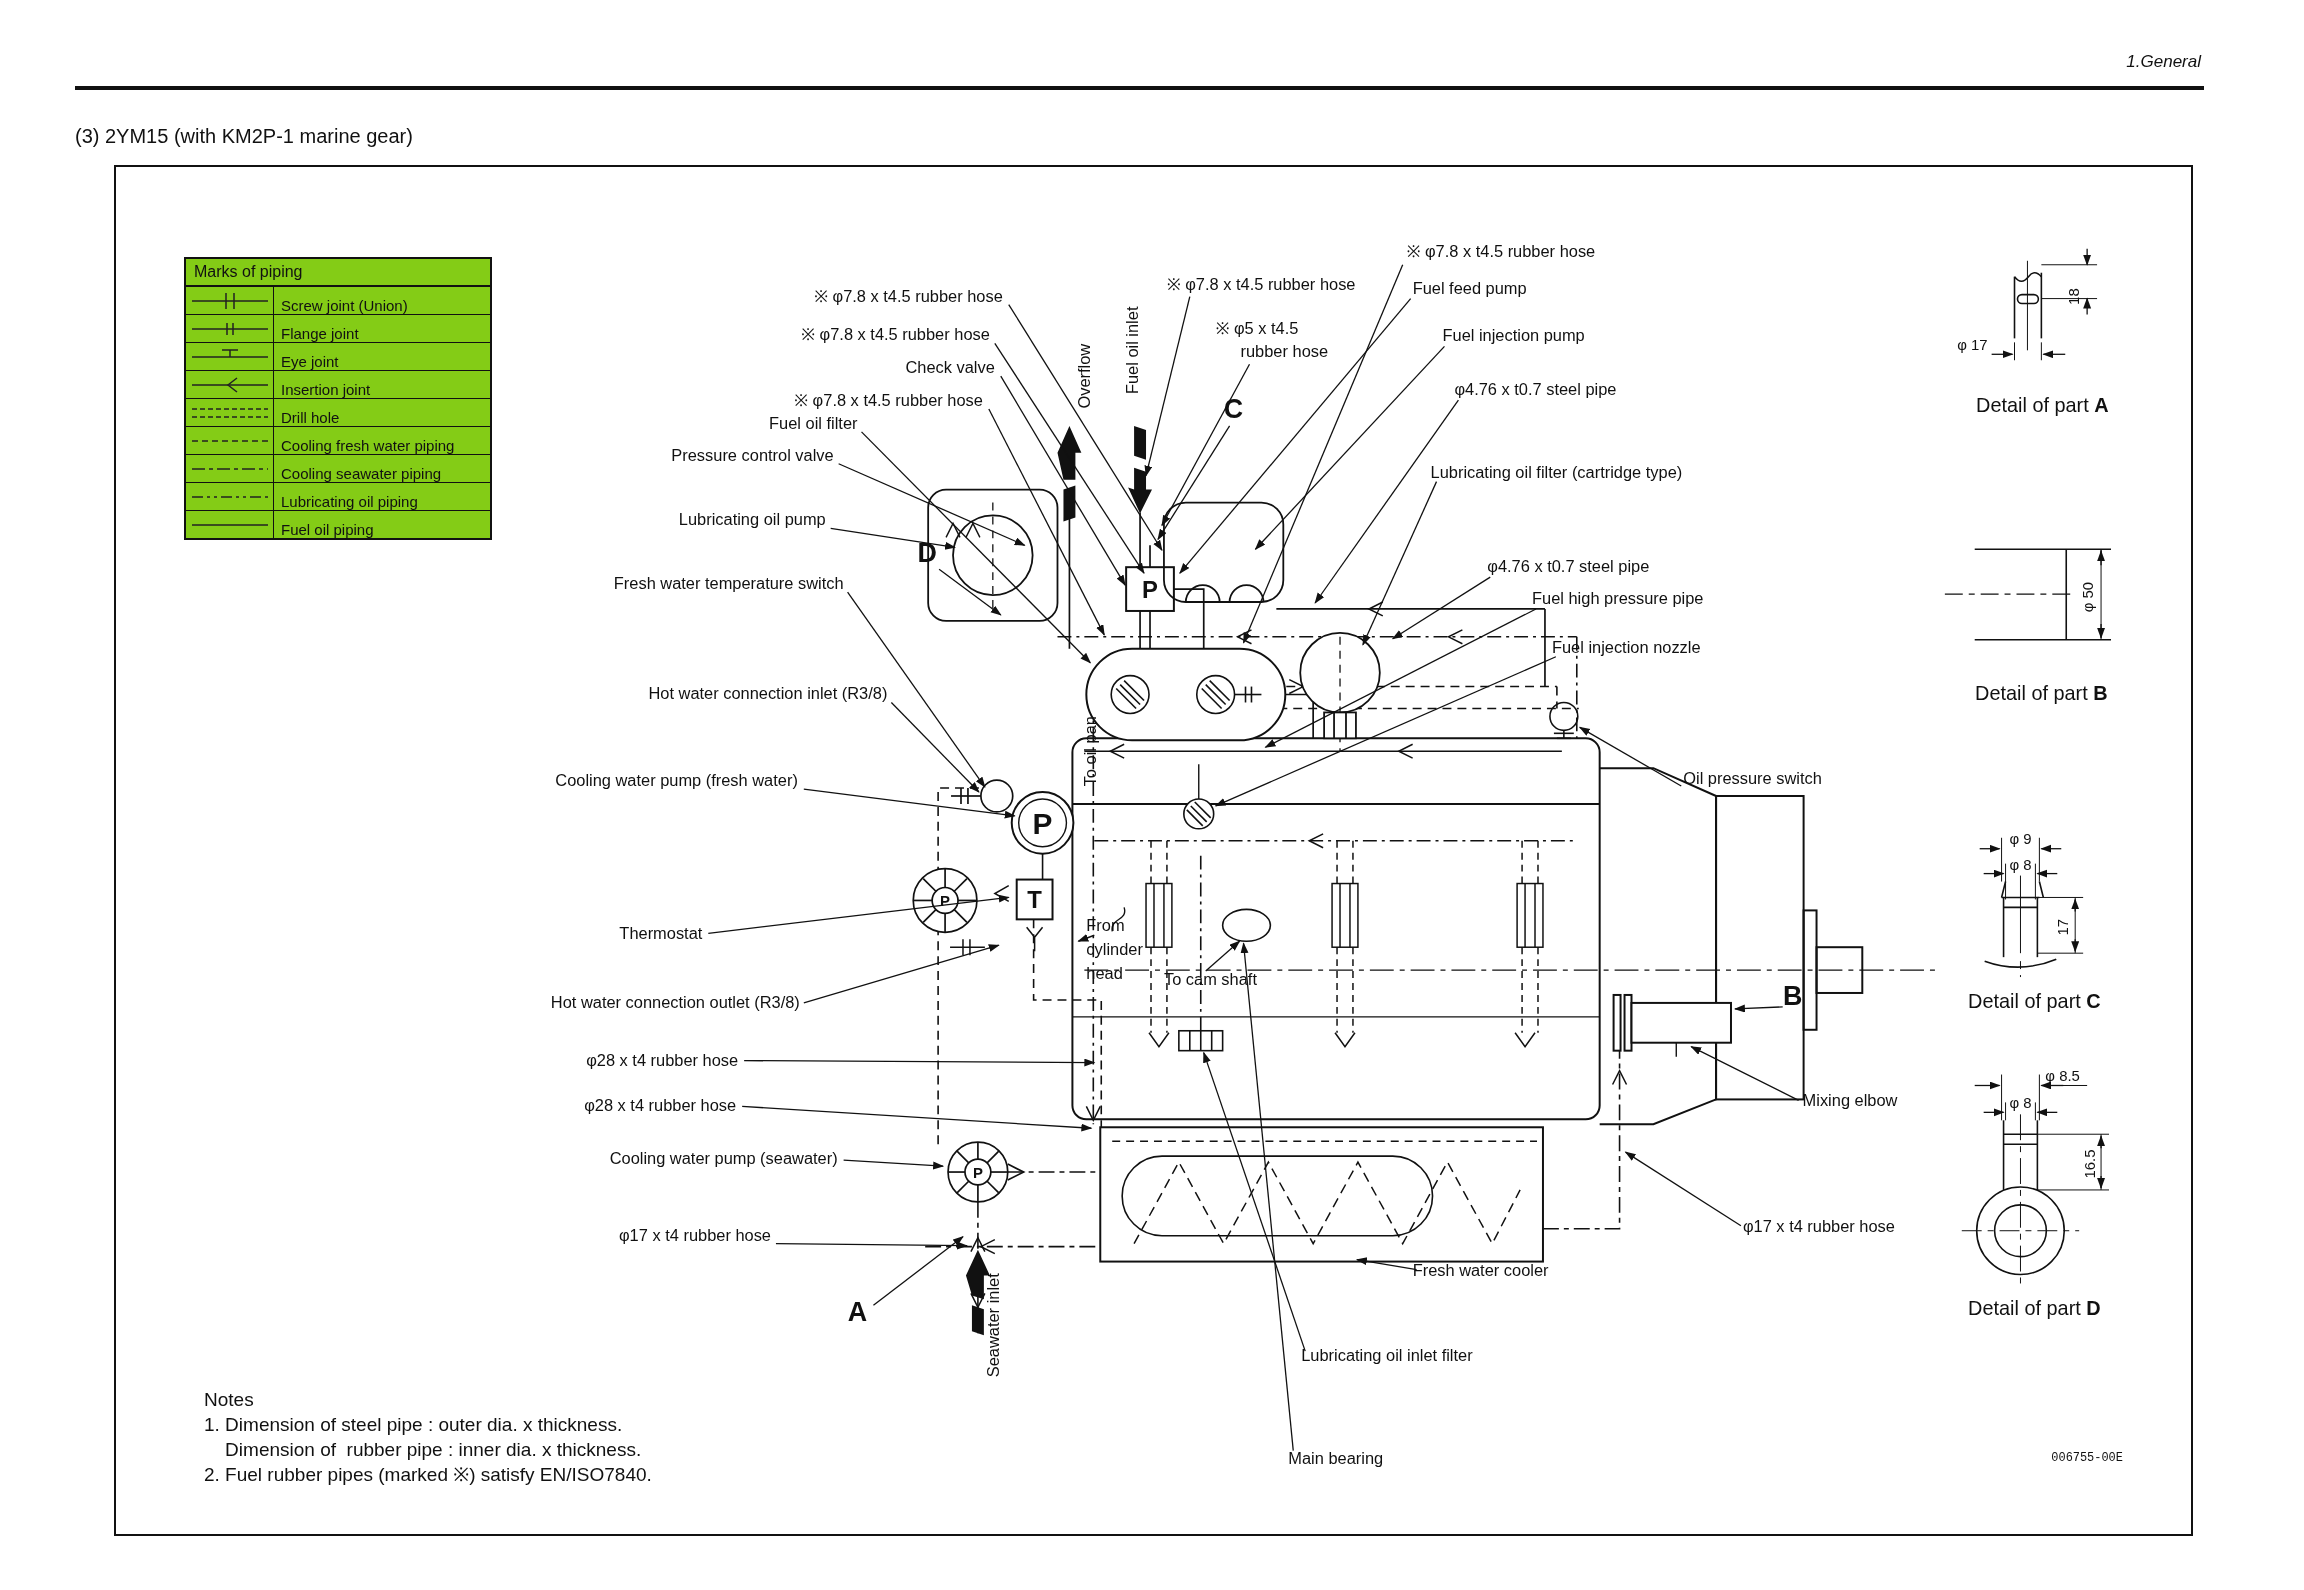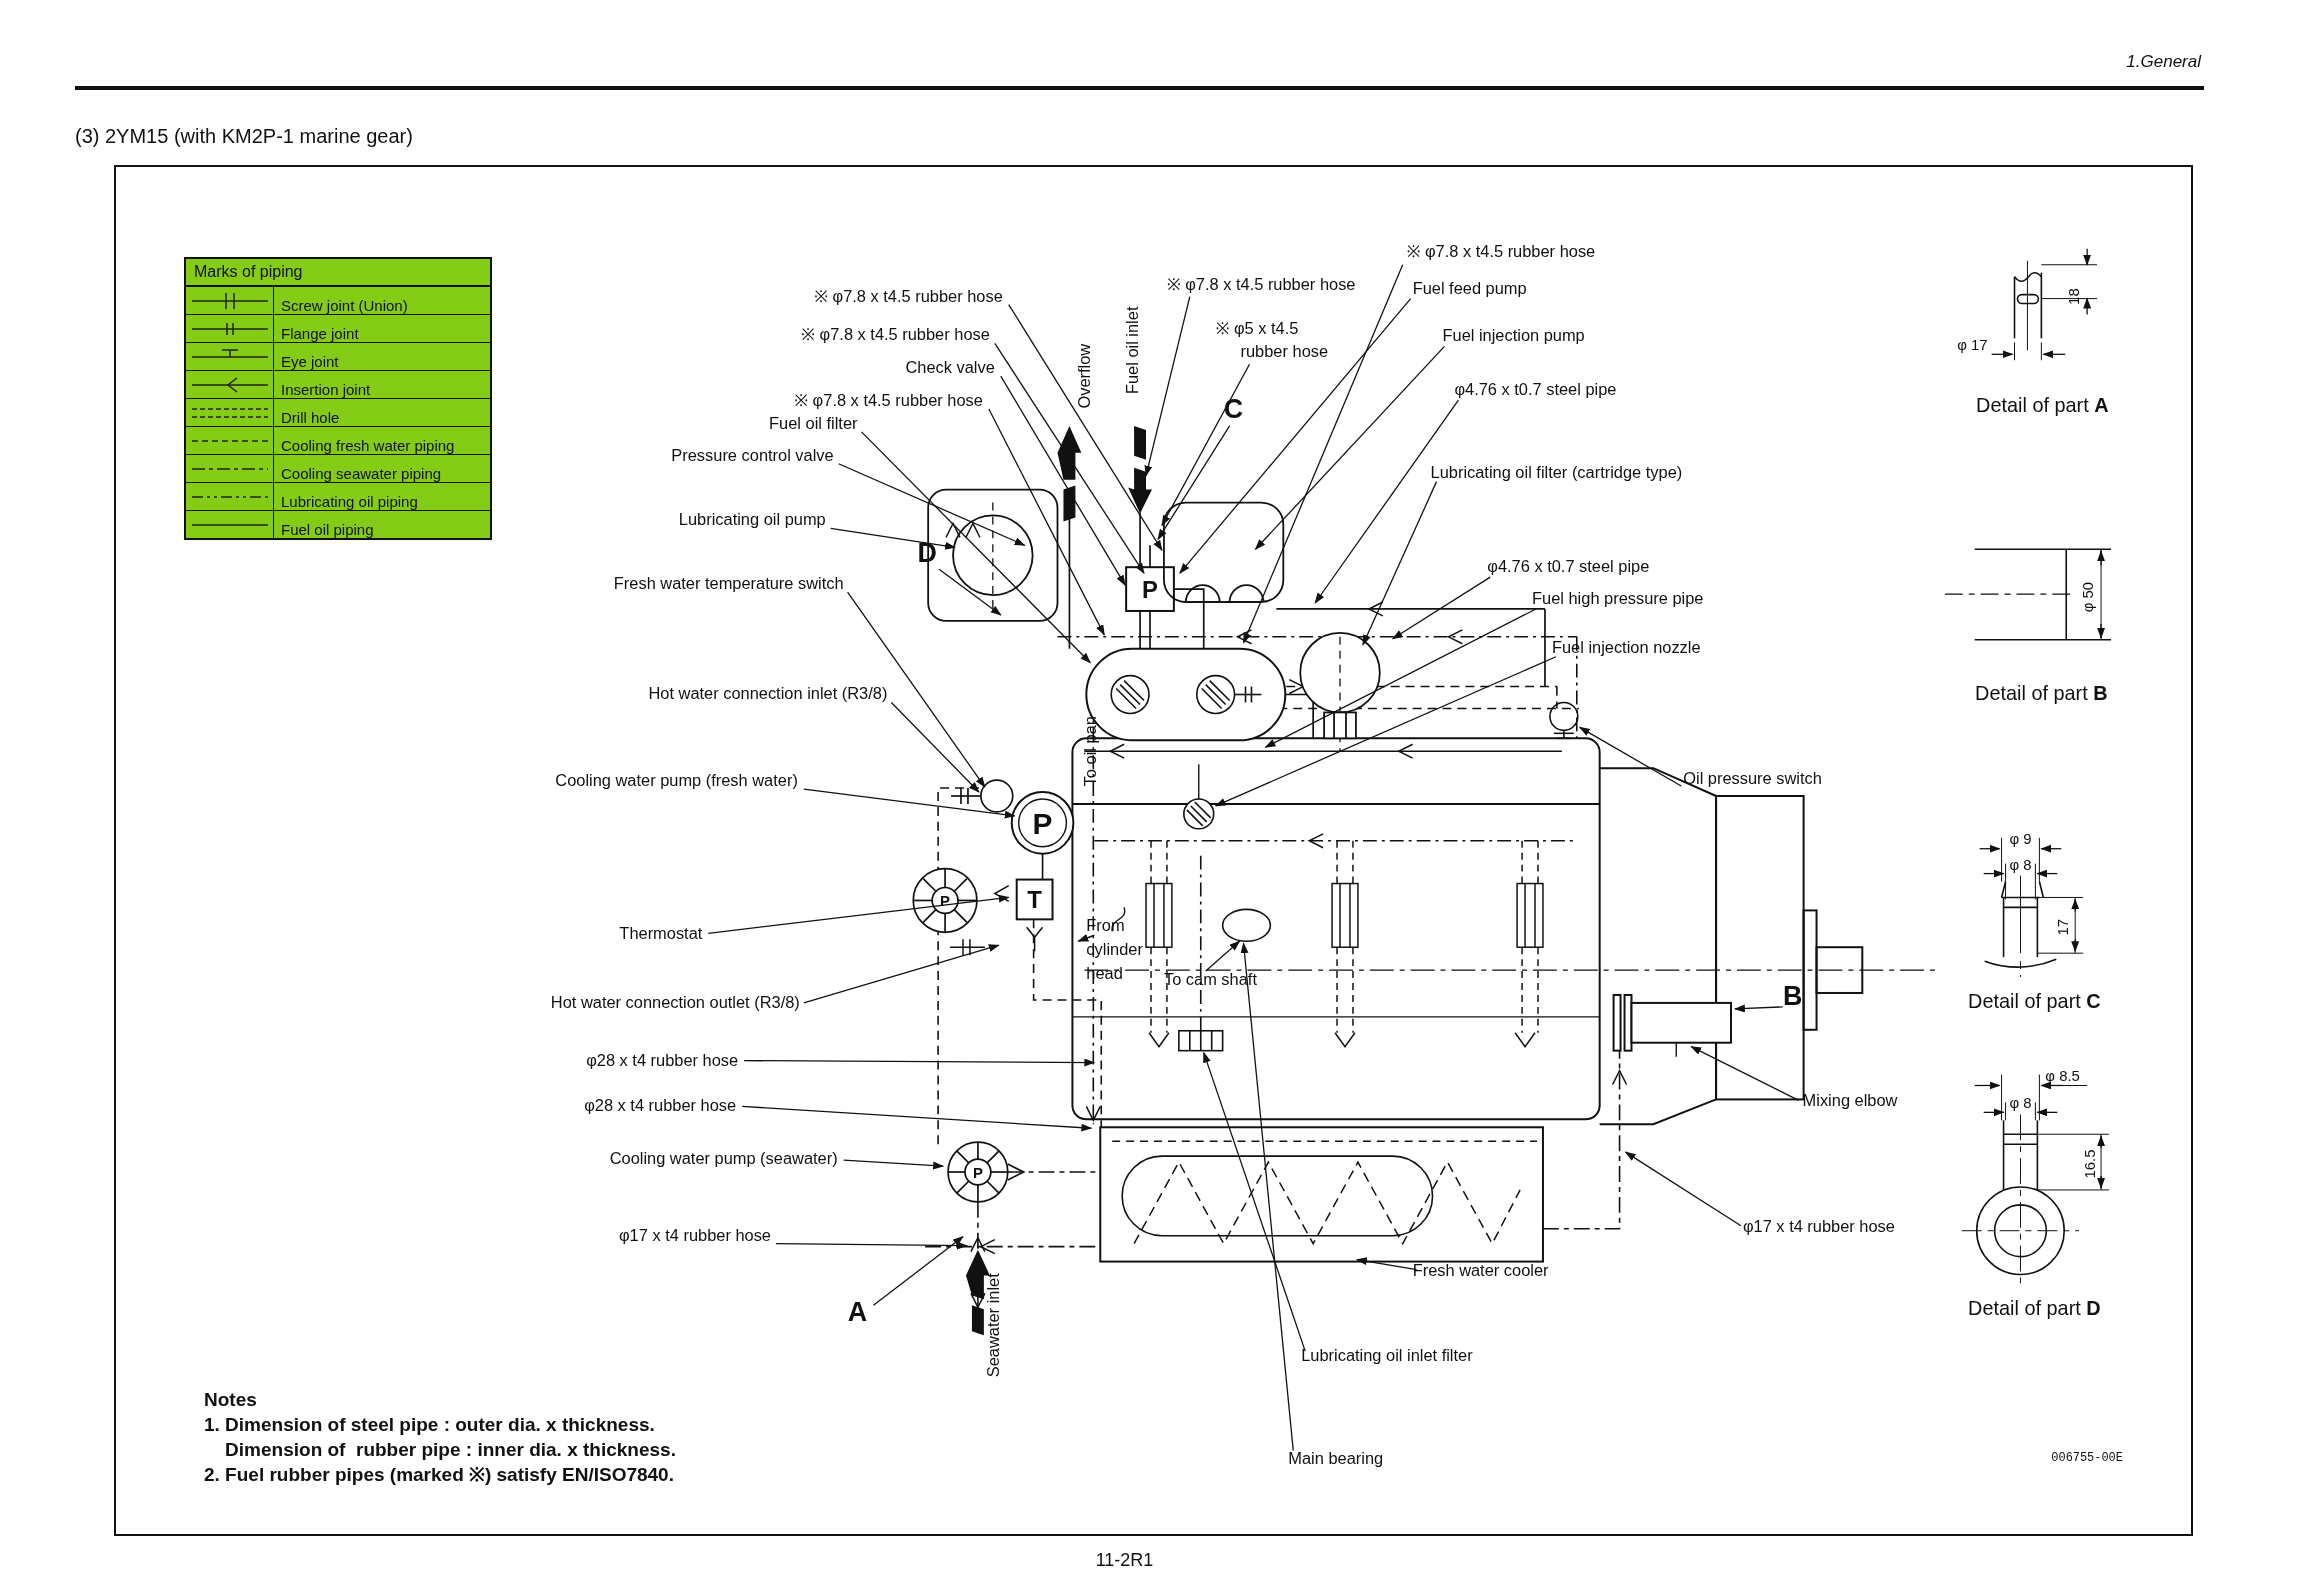--- a/index.html
+++ b/index.html
@@ -14,21 +14,21 @@
   
   #legend{position:absolute;left:184px;top:257px;width:308px;border:2px solid #111;
           box-sizing:border-box;background:#84cc16;}
   #legend .lg-title{font-size:16px;padding:4px 8px;border-bottom:2px solid #111;}
   #legend .lg-row{display:flex;align-items:flex-end;border-bottom:1.5px solid #111;height:27px;}
   #legend .lg-row:last-child{border-bottom:none;}
   #legend .lg-sym{width:88px;border-right:1.5px solid #111;height:100%;display:flex;
                   align-items:center;justify-content:center;box-sizing:border-box;}
   #legend .lg-lab{font-size:15px;padding-left:7px;white-space:nowrap;}
   
-  #notes{position:absolute;left:204px;top:1388px;font-size:19px;line-height:24px;font-weight:bold;}
+  #notes{position:absolute;left:204px;top:1388px;font-size:19px;line-height:24px;}
   #notes .note-line{margin-top:1px;white-space:pre;}
   #page-number{position:absolute;top:1550px;left:0;width:2249px;text-align:center;font-size:18px;}
   svg text{fill:#111;}
 </style>
 </head>
 <body>
 
 <div id="page">
   <div id="header-right">1.General</div>
   <div id="header-rule"></div>
@@ -563,15 +563,14 @@
 
   <div id="notes">
     <div>Notes</div>
     <div id="notes-lines">
         <div class="note-line">1. Dimension of steel pipe : outer dia. x thickness.</div>
         <div class="note-line">    Dimension of  rubber pipe : inner dia. x thickness.</div>
         <div class="note-line">2. Fuel rubber pipes (marked ※) satisfy EN/ISO7840.</div>
       </div>
   </div>
 
-  <div id="page-number">11-2R1</div>
 </div>
 
 
 </body></html>

